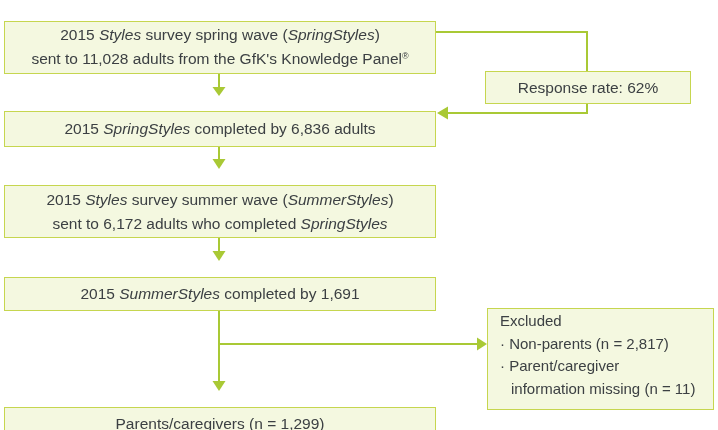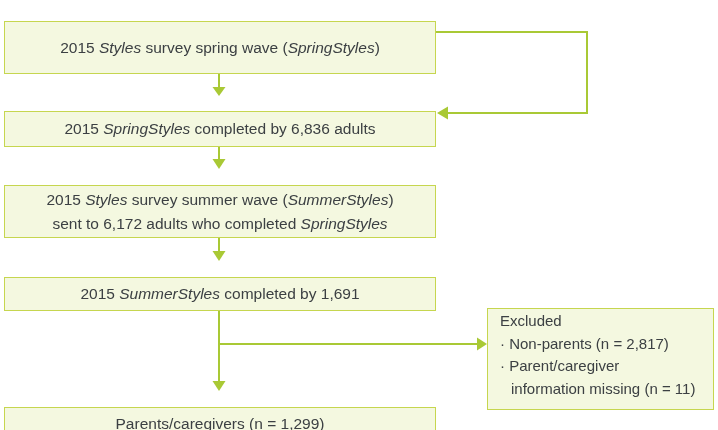--- a/index.html
+++ b/index.html
@@ -98,22 +98,26 @@
 
     <line class="conn" x1="219" y1="296" x2="219" y2="382"></line>
     <polygon class="head" points="212.5,381 225.5,381 219,391"></polygon>
 
     <line class="conn" x1="219" y1="344" x2="477" y2="344"></line>
     <polygon class="head" points="477,337.5 477,350.5 487,344"></polygon>
   </svg>
 
   <div class="fbox" id="box-spring-sent">
       <div class="tline"><span>2015 </span><span class="it">Styles</span><span> survey spring wave (</span><span class="it">SpringStyles</span><span>)</span></div>
+      <div class="tline"><span>sent to 11,028 adults from the GfK's Knowledge Panel</span><span class="sup">®</span></div>
     </div>
 
+  <div class="fbox" id="box-response-rate">
+      <div class="tline"><span>Response rate: 62%</span></div>
+    </div>
 
   <div class="fbox" id="box-spring-completed">
       <div class="tline"><span>2015 </span><span class="it">SpringStyles</span><span> completed by 6,836 adults</span></div>
     </div>
 
   <div class="fbox" id="box-summer-sent">
       <div class="tline"><span>2015 </span><span class="it">Styles</span><span> survey summer wave (</span><span class="it">SummerStyles</span><span>)</span></div>
       <div class="tline"><span>sent to 6,172 adults who completed </span><span class="it">SpringStyles</span></div>
     </div>
 

